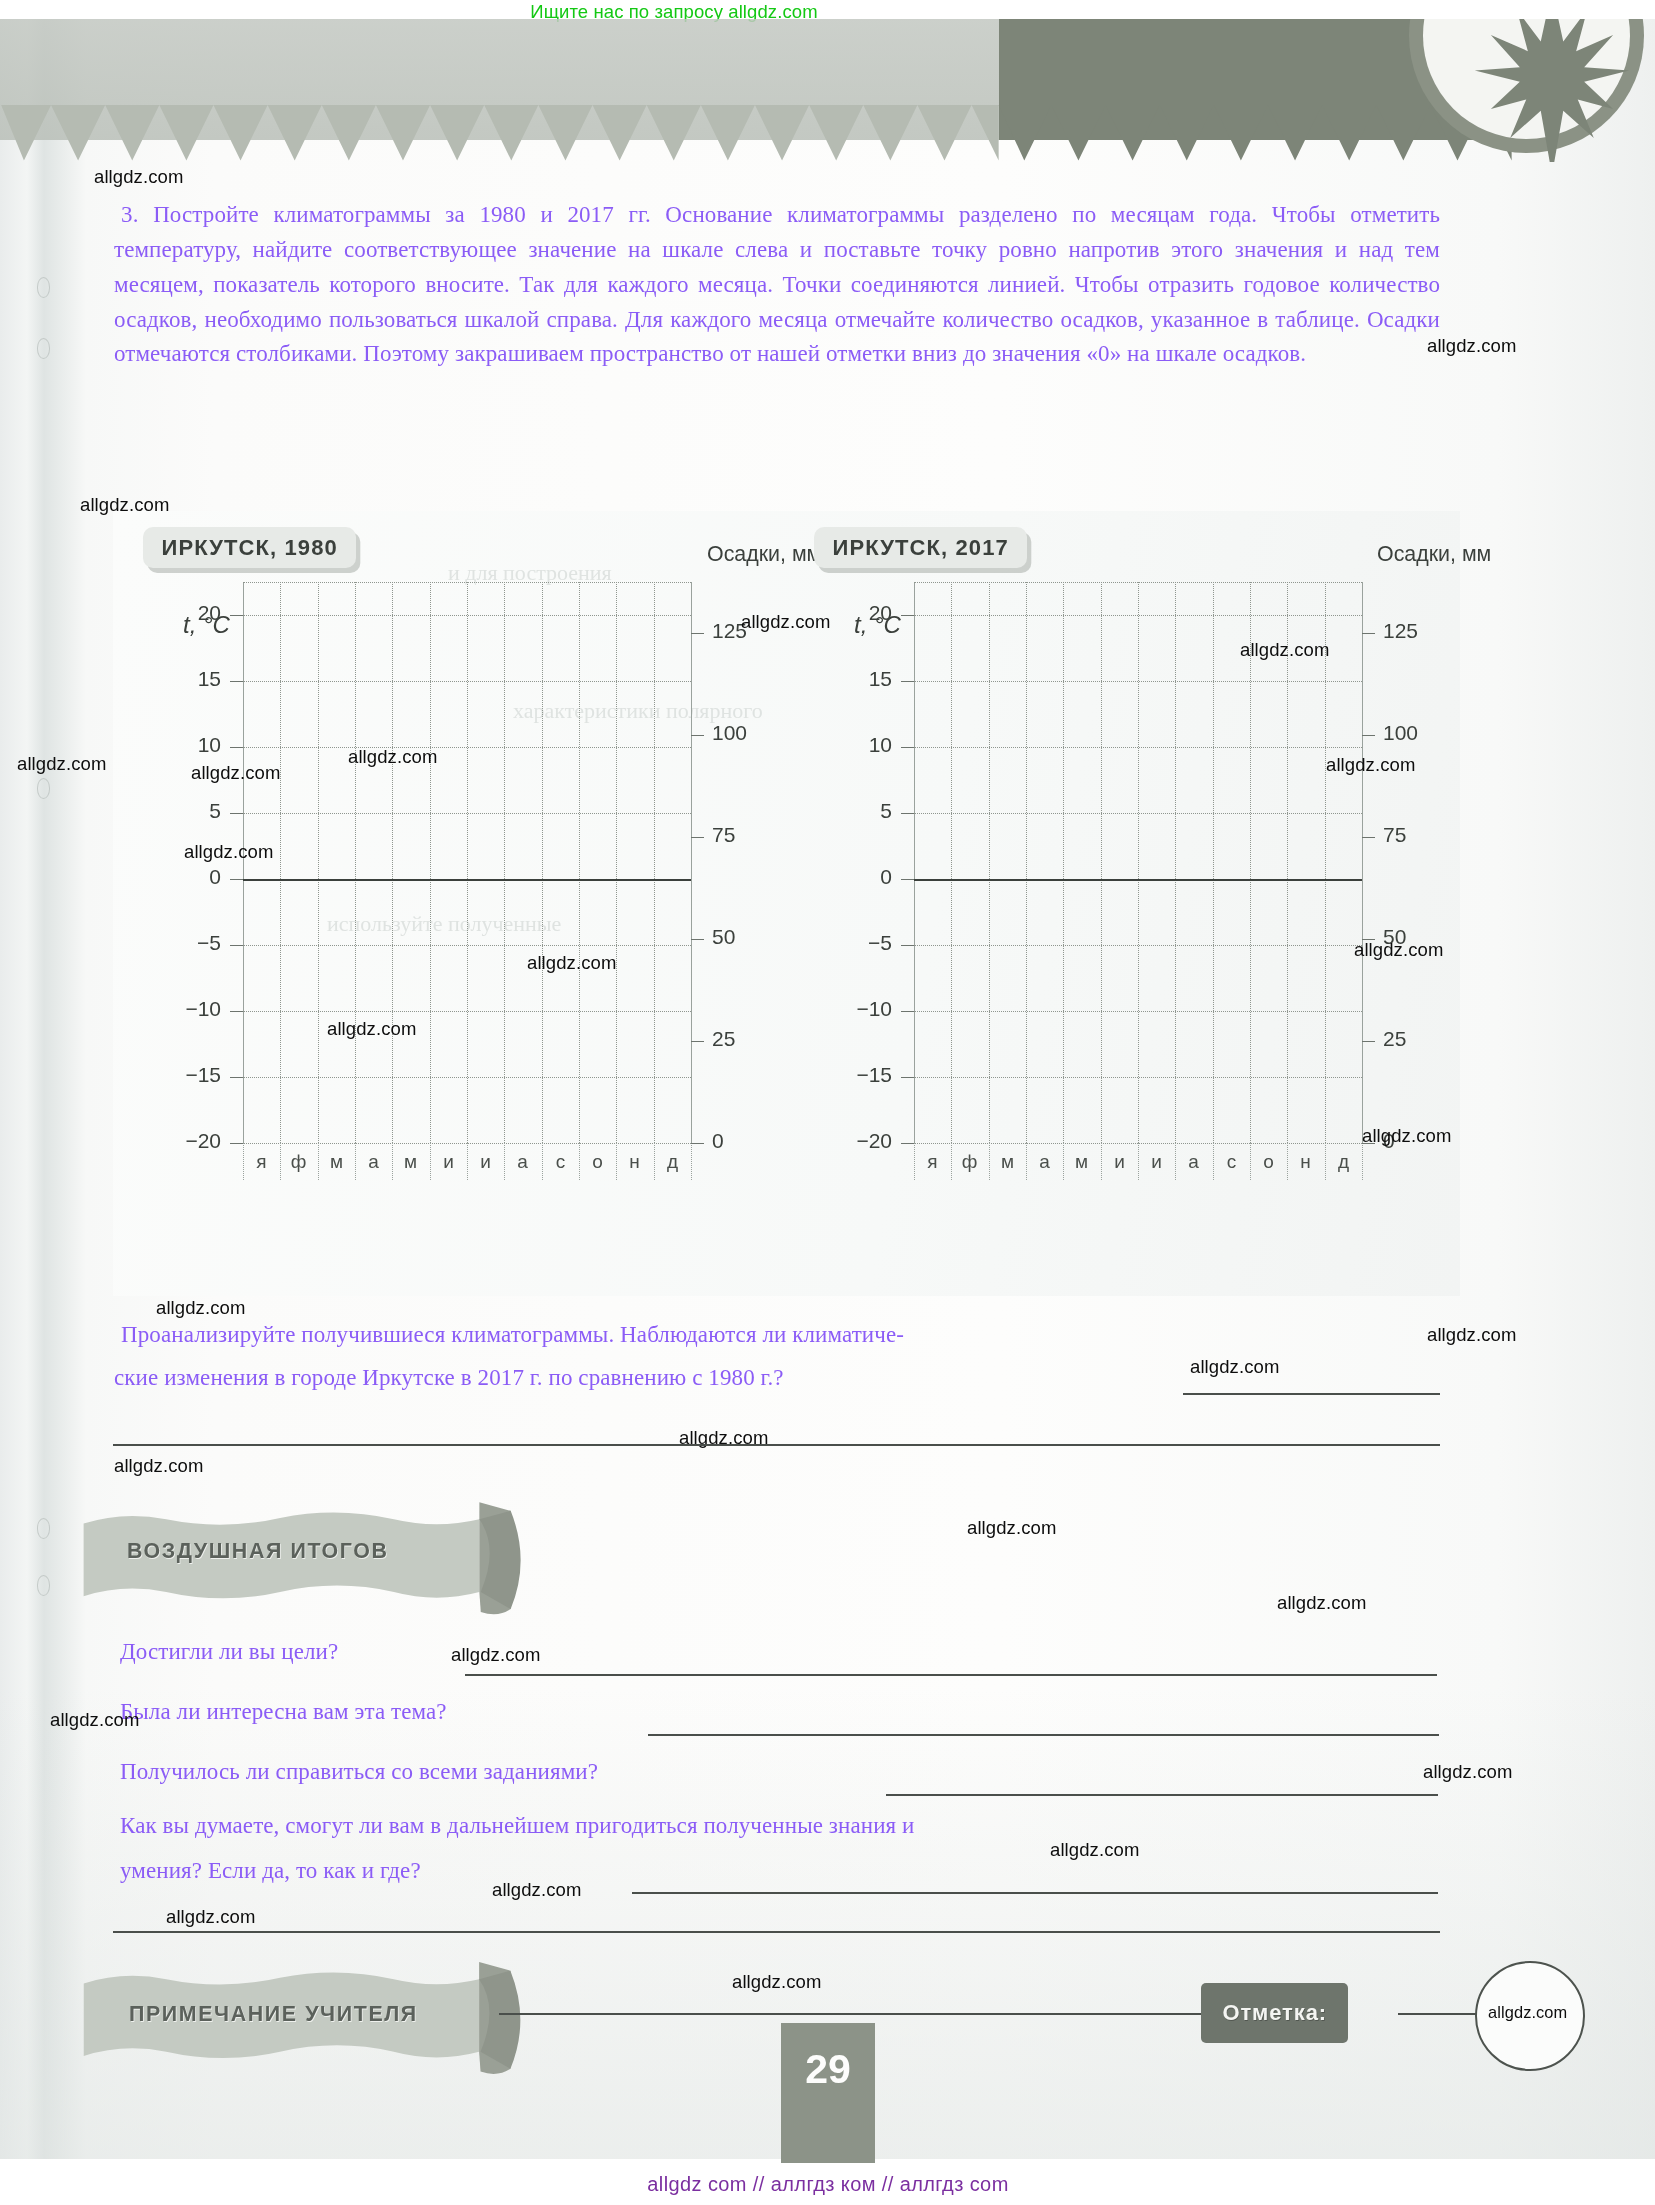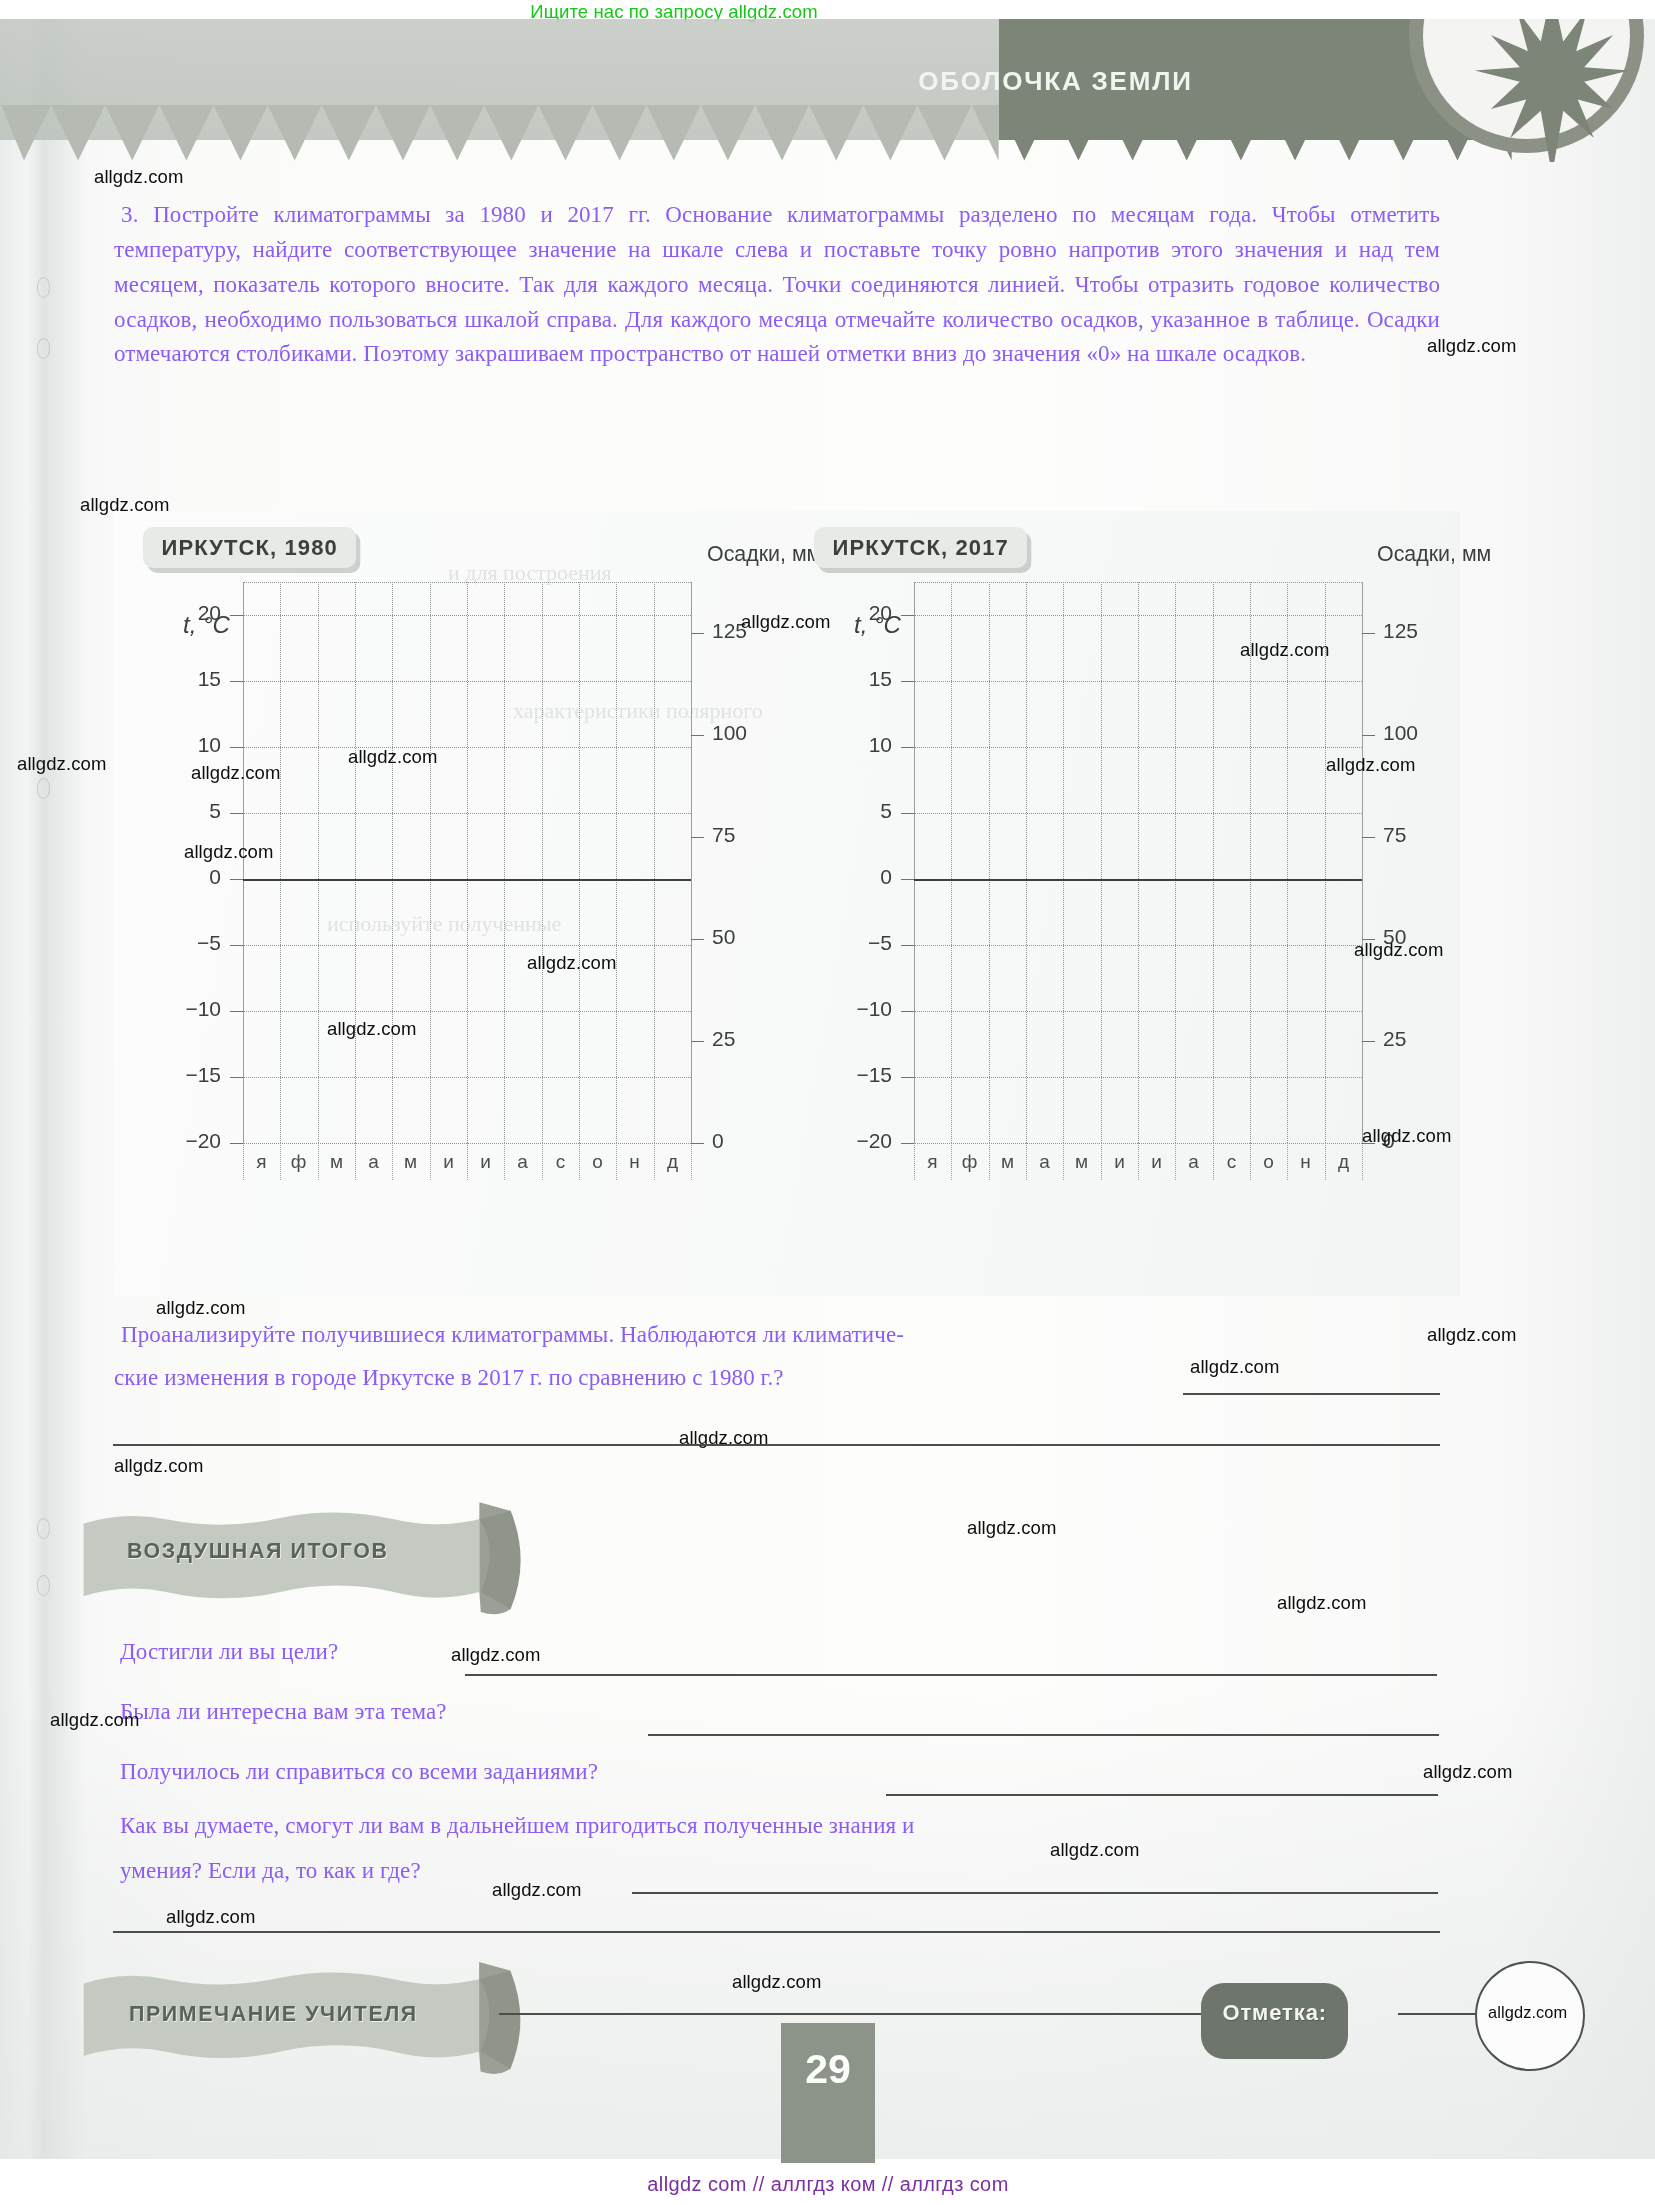--- a/index.html
+++ b/index.html
@@ -104,21 +104,21 @@
   
   .banner{position:absolute;height:74px;}
   .banner .flagtxt{
     position:absolute;left:37px;top:21.4px;
     color:#5b615b;font-family:"Liberation Sans",sans-serif;font-weight:bold;font-size:21.4px;letter-spacing:1.6px;
     text-shadow:0.7px 0.7px 0 #eff1ee;
   }
 
   
   .chip{
-    position:absolute;height:76px;border-radius:23px;background:#6e756c;
+    position:absolute;height:60px;border-radius:5px;background:#6e756c;
     color:#f4f5f2;font-family:"Liberation Sans",sans-serif;font-weight:bold;font-size:22px;
     line-height:60px;padding:0 21.4px;letter-spacing:0.9px;text-shadow:0.7px 0.7px 0 rgba(0,0,0,.25);
   }
   .circle-blank{
     position:absolute;width:106px;height:106px;border-radius:50%;
     border:2.1px solid #4d534e;background:#fbfcfb;
   }
   .pagebox{
     position:absolute;width:94px;height:140px;background:#8c9388;
     color:#fdfdfc;font-family:"Liberation Sans",sans-serif;font-weight:bold;font-size:41px;
@@ -156,21 +156,20 @@
 <div id="headerband">
   <div class="hb-light"></div>
   <div class="hb-dark"></div>
 
   <svg width="1656" height="57" style="position:absolute;left:0;top:86px;" viewBox="0 0 2321 80">
     <polygon fill="#b5bbb2" points="0,0 1400,0 1400,78 1362,0 1324,78 1286,0 1248,78 1210,0 1172,78 1134,0 1096,78 1058,0 1020,78 982,0 944,78 906,0 868,78 830,0 792,78 754,0 716,78 678,0 640,78 602,0 564,78 526,0 488,78 450,0 412,78 374,0 336,78 298,0 260,78 222,0 184,78 146,0 108,78 70,0 32,78 0,0"></polygon>
     <polygon fill="#7d8578" points="1400,0 2120,0 2120,78 2082,0 2044,78 2006,0 1968,78 1930,0 1892,78 1854,0 1816,78 1778,0 1740,78 1702,0 1664,78 1626,0 1588,78 1550,0 1512,78 1474,0 1436,78 1400,0"></polygon>
   </svg>
 
   <div class="hb-title">
-    <div>ОБОЛОЧКА ЗЕМЛИ</div>
   </div>
 
   <div class="hb-circle"></div>
   <div class="hb-circle-in"></div>
   <svg class="hb-star" width="164" height="185" viewBox="0 0 100 115">
     <polygon fill="#7d8578" points="50,0 57,32 72,12 65,38 88,28 70,48 98,50 70,57 88,74 66,68 76,92 57,75 50,115 43,75 24,92 34,68 12,74 30,57 2,50 30,48 12,28 35,38 28,12 43,32"></polygon>
   </svg>
 </div>
 
 <div class="wm" style="left:94px;top:166px;">allgdz.com</div>

